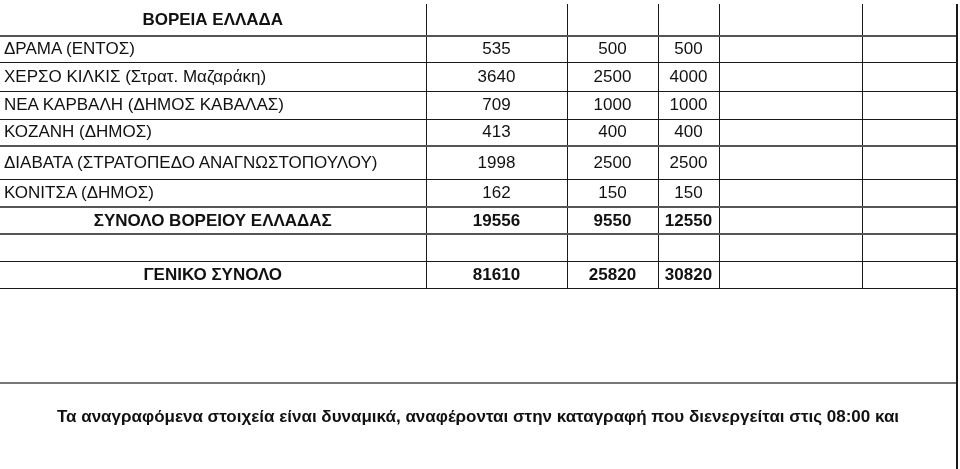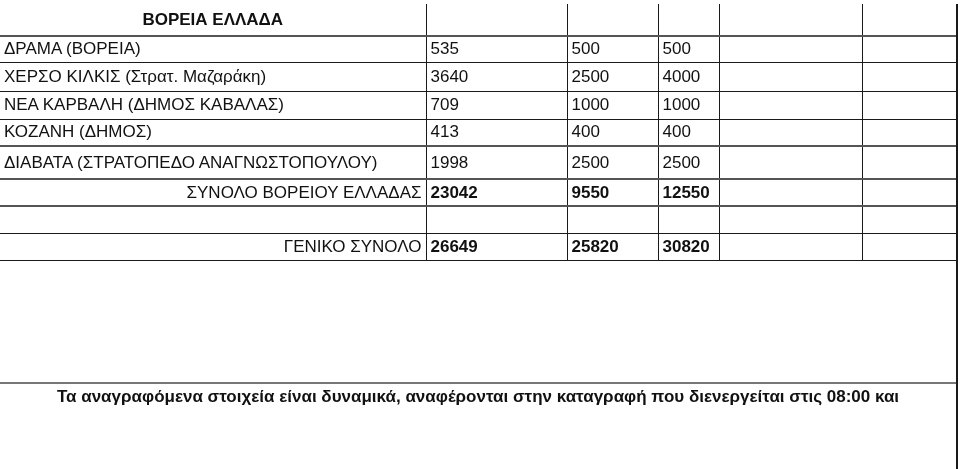--- a/index.html
+++ b/index.html
@@ -2,30 +2,30 @@
 <html><head>
 <meta charset="utf-8">
 <style>
   html, body { margin: 0; padding: 0; background: #ffffff; }
   body { width: 960px; height: 469px; overflow: hidden; position: relative;
          font-family: "Liberation Sans", "DejaVu Sans", sans-serif; color: #111; }
   .sheet { position: absolute; left: 0; top: 4px; width: 960px; height: 356px; }
   table.grid { position: absolute; left: 0; top: 0; border-collapse: collapse; table-layout: fixed; }
   table.grid td { border: 1.5px solid #1a1a1a; padding: 0 4px; font-size: 17px; white-space: nowrap; overflow: hidden; }
   table.grid tr td:first-child { border-left: none; }
-  td.num { text-align: left; padding-right: 3px; }
+  td.num { text-align: center; padding-right: 3px; }
   td.title { text-align: center; font-weight: bold; font-size: 19px; border-top: none !important; }
   tr.first td { border-top: none; }
-  td.total-label { text-align: right; font-weight: normal; padding-right: 4px; }
+  td.total-label { text-align: center; font-weight: bold; padding-right: 4px; }
   td.bold { font-weight: bold; }
   tr.thick-top td { border-top: 2.5px solid #555; }
   .right-edge { position: absolute; left: 956px; top: 0; width: 2px; height: 469px; background: #1a1a1a; }
   .footer { position: absolute; left: 0; top: 378px; width: 956px; height: 91px; border-top: 2px solid #777; }
   .footer p { margin: 0; text-align: center; font-weight: bold; font-size: 17px; line-height: 26px; }
-  .footer .l1 { }
+  .footer .l1 { padding-top: 20px; }
 </style>
 </head>
 <body>
 
 <div class="sheet">
   <table class="grid">
     <colgroup>
       <col style="width:426px">
         <col style="width:141px">
         <col style="width:91px">
@@ -36,21 +36,21 @@
     <tbody>
       <tr class="first" style="height:32px">
         <td class="title">ΒΟΡΕΙΑ ΕΛΛΑΔΑ</td>
         <td></td>
         <td></td>
         <td></td>
         <td></td>
         <td></td>
       </tr>
       <tr class="thick-top" style="height:26px">
-        <td>ΔΡΑΜΑ (ΒΟΡΕΙΑ)</td>
+        <td>ΔΡΑΜΑ (ΕΝΤΟΣ)</td>
         <td class="num">535</td>
         <td class="num">500</td>
         <td class="num">500</td>
         <td></td>
         <td></td>
       </tr>
       <tr style="height:29px">
         <td>ΧΕΡΣΟ ΚΙΛΚΙΣ (Στρατ. Μαζαράκη)</td>
         <td class="num">3640</td>
         <td class="num">2500</td>
@@ -75,39 +75,47 @@
         <td></td>
       </tr>
       <tr class="thick-top" style="height:33px">
         <td>ΔΙΑΒΑΤΑ (ΣΤΡΑΤΟΠΕΔΟ ΑΝΑΓΝΩΣΤΟΠΟΥΛΟΥ)</td>
         <td class="num">1998</td>
         <td class="num">2500</td>
         <td class="num">2500</td>
         <td></td>
         <td></td>
       </tr>
+      <tr style="height:28px">
+        <td>ΚΟΝΙΤΣΑ (ΔΗΜΟΣ)</td>
+        <td class="num">162</td>
+        <td class="num">150</td>
+        <td class="num">150</td>
+        <td></td>
+        <td></td>
+      </tr>
       <tr class="thick-top" style="height:27px">
         <td class="total-label">ΣΥΝΟΛΟ ΒΟΡΕΙΟΥ ΕΛΛΑΔΑΣ</td>
-        <td class="num bold">23042</td>
+        <td class="num bold">19556</td>
         <td class="num bold">9550</td>
         <td class="num bold">12550</td>
         <td></td>
         <td></td>
       </tr>
       <tr class="thick-top" style="height:27px">
         <td></td>
         <td></td>
         <td></td>
         <td></td>
         <td></td>
         <td></td>
       </tr>
       <tr style="height:27px">
         <td class="total-label">ΓΕΝΙΚΟ ΣΥΝΟΛΟ</td>
-        <td class="num bold">26649</td>
+        <td class="num bold">81610</td>
         <td class="num bold">25820</td>
         <td class="num bold">30820</td>
         <td></td>
         <td></td>
       </tr>
     </tbody>
   </table>
 
   <div class="footer">
     <p class="l1">Τα αναγραφόμενα στοιχεία είναι δυναμικά, αναφέρονται στην καταγραφή που διενεργείται στις 08:00 και</p>

